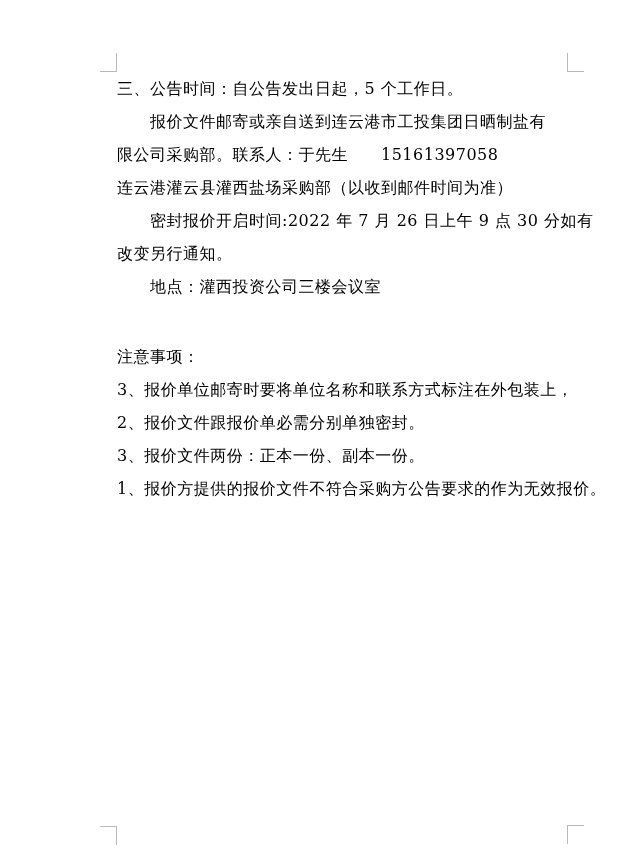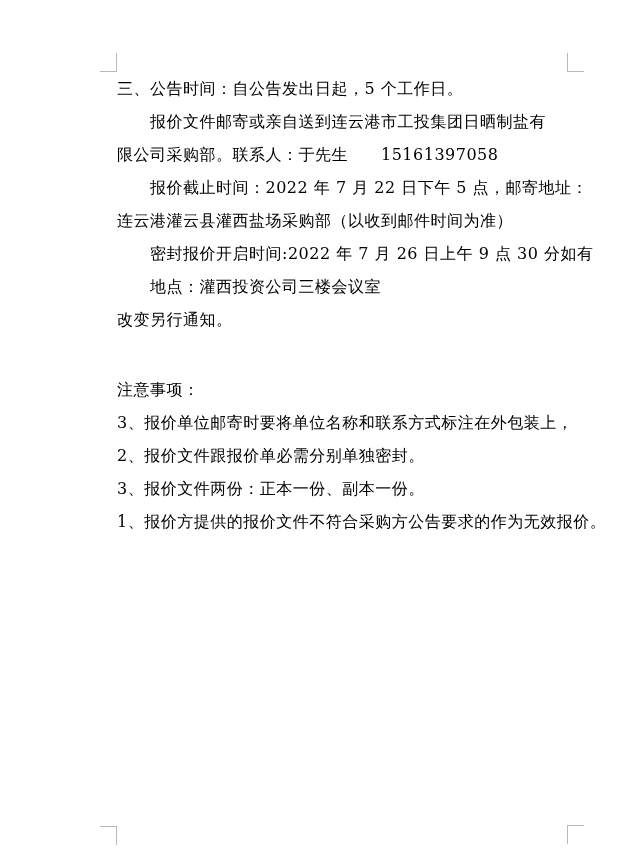--- a/index.html
+++ b/index.html
@@ -62,25 +62,24 @@
 
   <div class="crop tl"></div>
   <div class="crop tr"></div>
   <div class="crop bl"></div>
   <div class="crop br"></div>
 
   <div class="content">
     <div class="line">三、公告时间：自公告发出日起，5 个工作日。</div>
     <div class="line indent">报价文件邮寄或亲自送到连云港市工投集团日晒制盐有</div>
     <div class="line">限公司采购部。联系人：于先生　　15161397058</div>
-    <div class="line indent">报价截止时间：2022 年 7 月 22 日下午 5 点，邮寄地址：</div>
     <div class="line">连云港灌云县灌西盐场采购部（以收到邮件时间为准）</div>
     <div class="line indent">密封报价开启时间:2022 年 7 月 26 日上午 9 点 30 分如有</div>
+    <div class="line">改变另行通知。</div>
     <div class="line indent">地点：灌西投资公司三楼会议室</div>
-    <div class="line">改变另行通知。</div>
     <div class="spacer"></div>
     <div class="line">注意事项：</div>
     <div class="line">3、报价单位邮寄时要将单位名称和联系方式标注在外包装上，</div>
     <div class="line">2、报价文件跟报价单必需分别单独密封。</div>
     <div class="line">3、报价文件两份：正本一份、副本一份。</div>
     <div class="line">1、报价方提供的报价文件不符合采购方公告要求的作为无效报价。</div>
   </div>
 
 </div>
 

